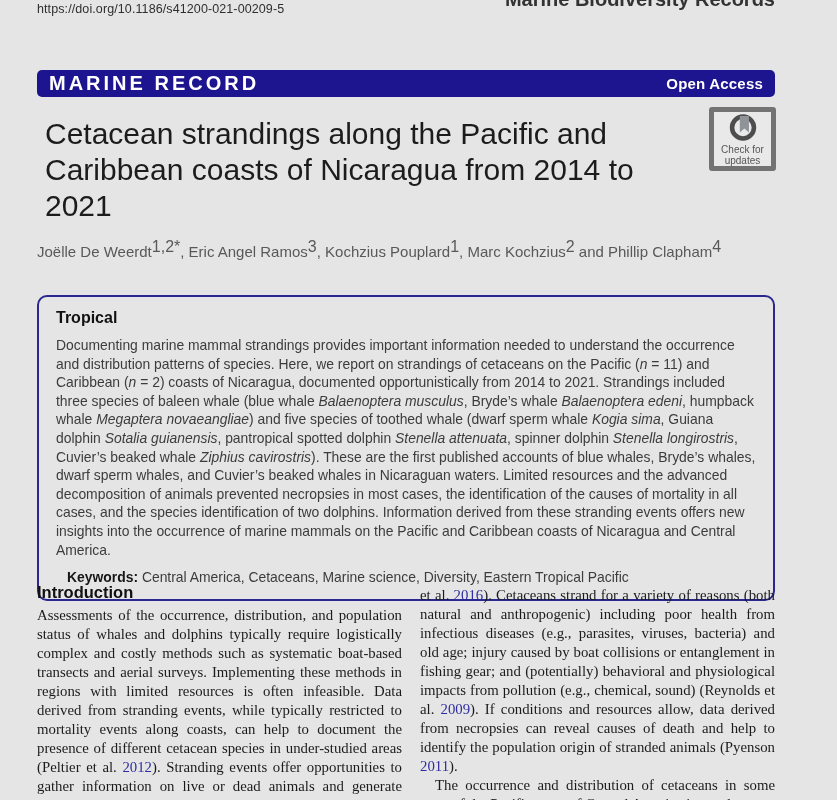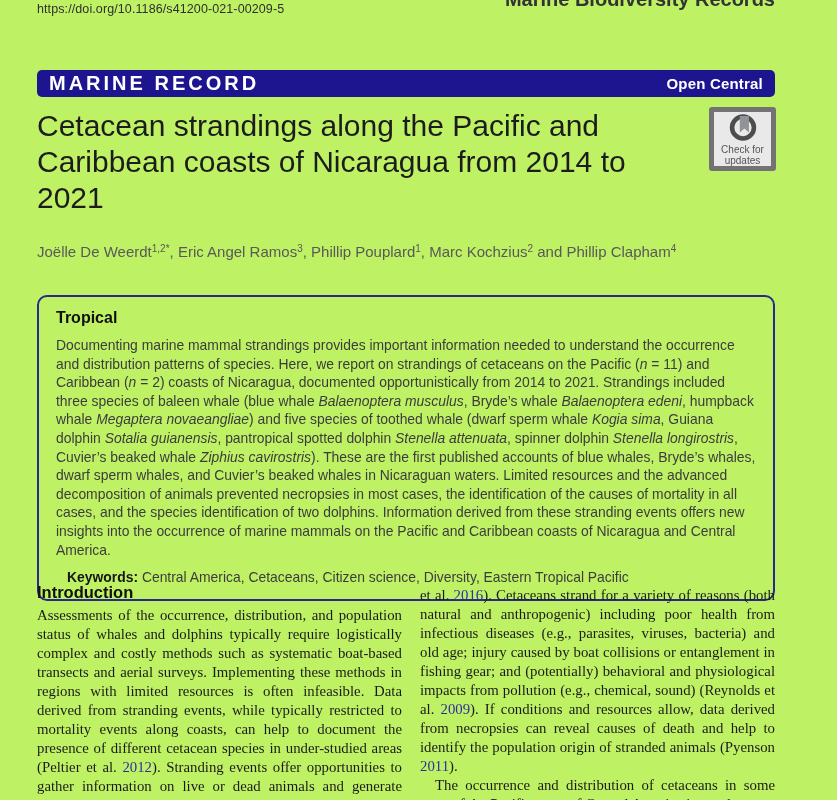--- a/index.html
+++ b/index.html
@@ -3,40 +3,40 @@
 <meta charset="utf-8">
 <style>
   :root{
     --banner-bg:#1d148f;
     --box-border:#28288e;
     --link:#2e2ea0;
   }
   *{box-sizing:border-box;}
   html,body{margin:0;padding:0;}
   body{width:837px;height:800px;overflow:hidden;background:#ffffff;}
-  .page{position:relative;width:837px;height:800px;background:#bef264;font-family:"Liberation Sans",sans-serif;}
+  .page{position:relative;width:837px;height:800px;background:#e5e5e5;font-family:"Liberation Sans",sans-serif;}
 
   .doi{position:absolute;left:37px;top:2px;font-size:12.5px;color:#2f2f2f;letter-spacing:0.1px;}
   .journal{position:absolute;right:62px;top:-12px;font-size:20px;font-weight:700;color:#333;}
 
   .banner{position:absolute;left:37px;top:70px;width:738px;height:27px;background:var(--banner-bg);
     border-radius:5px;display:flex;align-items:center;justify-content:space-between;padding:0 12px;}
   .banner-left{color:#fff;font-weight:700;font-size:20px;letter-spacing:3px;}
   .banner-right{color:#fff;font-weight:700;font-size:15px;letter-spacing:0.2px;}
 
-  .title{position:absolute;left:37px;top:108px;width:658px;margin:0;font-size:30px;line-height:36px;
+  .title{position:absolute;left:37px;top:108px;width:658px;margin:8px;font-size:30px;line-height:36px;
     font-weight:400;color:#1c1c1c;}
 
   .check-badge{position:absolute;top:107px;right:61px;width:67px;height:64px;background:#e9e9e9;
     border:5px solid #737373;border-radius:3px;display:flex;flex-direction:column;align-items:center;
     justify-content:center;gap:1px;cursor:pointer;}
   .check-text{font-size:10px;color:#555;text-align:center;line-height:11px;}
 
   .authors{position:absolute;left:37px;top:243px;width:720px;font-size:15px;color:#595959;}
-  .seg-sup{font-size:10px;position:relative;top:-5px;}
+  .seg-sup{font-size:16px;position:relative;top:-5px;}
 
   .abstract-box{position:absolute;left:37px;top:295px;width:738px;min-height:268px;
     border:2px solid var(--box-border);border-radius:10px;padding:12px 17px;}
   .abstract-heading{font-size:16px;font-weight:700;color:#111;margin:0 0 9px 0;}
   .abstract-body{margin:0;font-size:13.9px;line-height:18.6px;color:#3c3c3c;}
   .keywords{margin:9px 0 0 0;font-size:13.9px;line-height:18.6px;color:#3c3c3c;}
   .seg-b{font-weight:700;color:#161616;padding-left:11px;}
   .seg-i{font-style:italic;}
   .seg-link{color:var(--link);}
 
@@ -52,42 +52,42 @@
 </head>
 <body>
 
 <div class="page">
 
   <span class="doi">https://doi.org/10.1186/s41200-021-00209-5</span>
   <span class="journal">Marine Biodiversity Records</span>
 
   <div class="banner">
     <span class="banner-left">MARINE RECORD</span>
-    <span class="banner-right">Open Central</span>
+    <span class="banner-right">Open Access</span>
   </div>
 
   <h1 class="title">Cetacean strandings along the Pacific and Caribbean coasts of Nicaragua from 2014 to 2021</h1>
 
   <div class="check-badge">
     <svg width="34" height="34" viewBox="0 0 34 34">
       <circle cx="17" cy="17" r="12" fill="none" stroke="#4d4d4d" stroke-width="5"></circle>
       <path d="M13.5 4.5 h10 v18 l-5 -4.3 -5 4.3 z" fill="#909498"></path>
     </svg>
     <div class="check-text">
       <span>Check for</span><br>
       <span>updates</span>
     </div>
   </div>
 
-  <div class="authors"><span>Joëlle De Weerdt</span><span class="seg-sup">1,2*</span><span>, Eric Angel Ramos</span><span class="seg-sup">3</span><span>, Phillip Pouplard</span><span class="seg-sup">1</span><span>, Marc Kochzius</span><span class="seg-sup">2</span><span> and Phillip Clapham</span><span class="seg-sup">4</span></div>
+  <div class="authors"><span>Joëlle De Weerdt</span><span class="seg-sup">1,2*</span><span>, Eric Angel Ramos</span><span class="seg-sup">3</span><span>, Kochzius Pouplard</span><span class="seg-sup">1</span><span>, Marc Kochzius</span><span class="seg-sup">2</span><span> and Phillip Clapham</span><span class="seg-sup">4</span></div>
 
   <div class="abstract-box">
     <div class="abstract-heading">Tropical</div>
     <p class="abstract-body"><span>Documenting marine mammal strandings provides important information needed to understand the occurrence and distribution patterns of species. Here, we report on strandings of cetaceans on the Pacific (</span><span class="seg-i">n</span><span> = 11) and Caribbean (</span><span class="seg-i">n</span><span> = 2) coasts of Nicaragua, documented opportunistically from 2014 to 2021. Strandings included three species of baleen whale (blue whale </span><span class="seg-i">Balaenoptera musculus</span><span>, Bryde’s whale </span><span class="seg-i">Balaenoptera edeni</span><span>, humpback whale </span><span class="seg-i">Megaptera novaeangliae</span><span>) and five species of toothed whale (dwarf sperm whale </span><span class="seg-i">Kogia sima</span><span>, Guiana dolphin </span><span class="seg-i">Sotalia guianensis</span><span>, pantropical spotted dolphin </span><span class="seg-i">Stenella attenuata</span><span>, spinner dolphin </span><span class="seg-i">Stenella longirostris</span><span>, Cuvier’s beaked whale </span><span class="seg-i">Ziphius cavirostris</span><span>). These are the first published accounts of blue whales, Bryde’s whales, dwarf sperm whales, and Cuvier’s beaked whales in Nicaraguan waters. Limited resources and the advanced decomposition of animals prevented necropsies in most cases, the identification of the causes of mortality in all cases, and the species identification of two dolphins. Information derived from these stranding events offers new insights into the occurrence of marine mammals on the Pacific and Caribbean coasts of Nicaragua and Central America.</span></p>
-    <p class="keywords"><span class="seg-b">Keywords: </span><span>Central America, Cetaceans, Citizen science, Diversity, Eastern Tropical Pacific</span></p>
+    <p class="keywords"><span class="seg-b">Keywords: </span><span>Central America, Cetaceans, Marine science, Diversity, Eastern Tropical Pacific</span></p>
   </div>
 
   <div class="col col-left">
     <h2 class="section-heading">Introduction</h2>
     <p><span>Assessments of the occurrence, distribution, and population status of whales and dolphins typically require logistically complex and costly methods such as systematic boat-based transects and aerial surveys. Implementing these methods in regions with limited resources is often infeasible. Data derived from stranding events, while typically restricted to mortality events along coasts, can help to document the presence of different cetacean species in under-studied areas (Peltier et al. </span><span class="seg-link">2012</span><span>). Stranding events offer opportunities to gather information on live or dead animals and generate valuable insights on</span></p>
   </div>
 
   <div class="col col-right">
     <p><span>et al. </span><span class="seg-link">2016</span><span>). Cetaceans strand for a variety of reasons (both natural and anthropogenic) including poor health from infectious diseases (e.g., parasites, viruses, bacteria) and old age; injury caused by boat collisions or entanglement in fishing gear; and (potentially) behavioral and physiological impacts from pollution (e.g., chemical, sound) (Reynolds et al. </span><span class="seg-link">2009</span><span>). If conditions and resources allow, data derived from necropsies can reveal causes of death and help to identify the population origin of stranded animals (Pyenson </span><span class="seg-link">2011</span><span>).</span></p>
     <p class="p2"><span>The occurrence and distribution of cetaceans in some parts of the Pacific coast of Central America is poorly</span></p>

